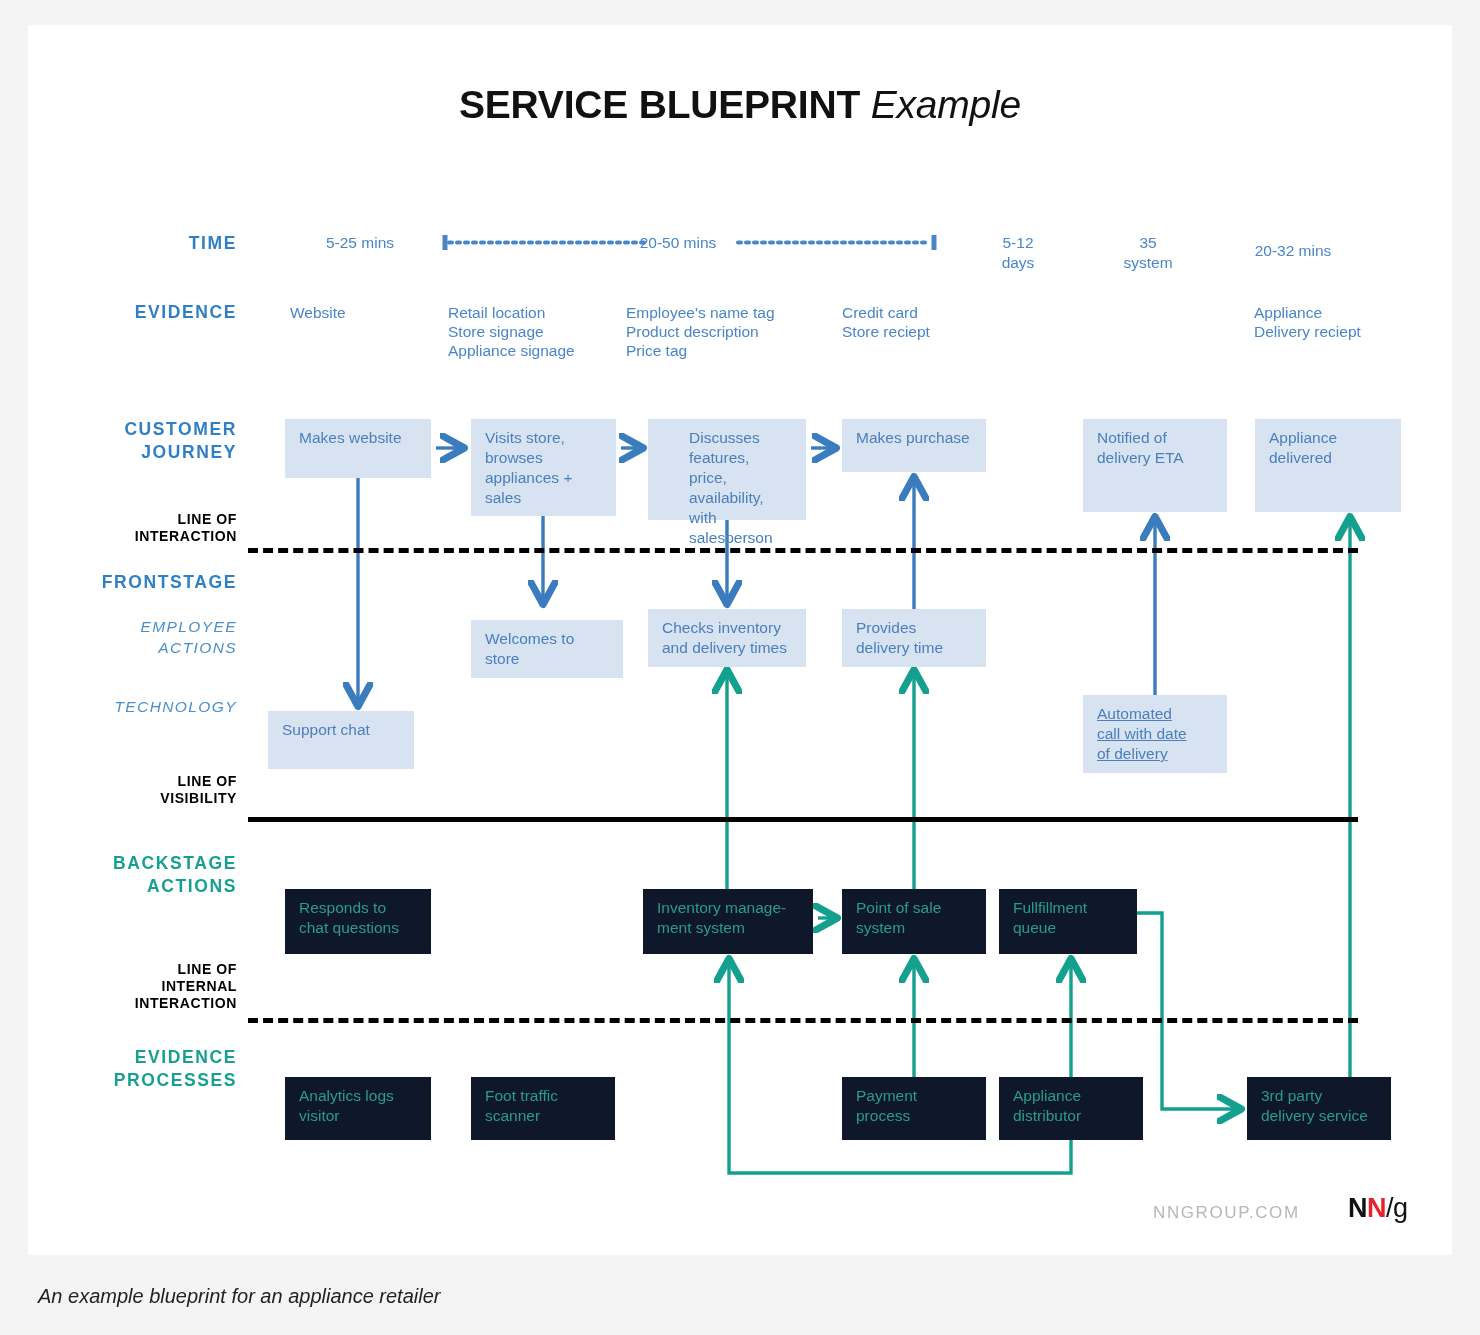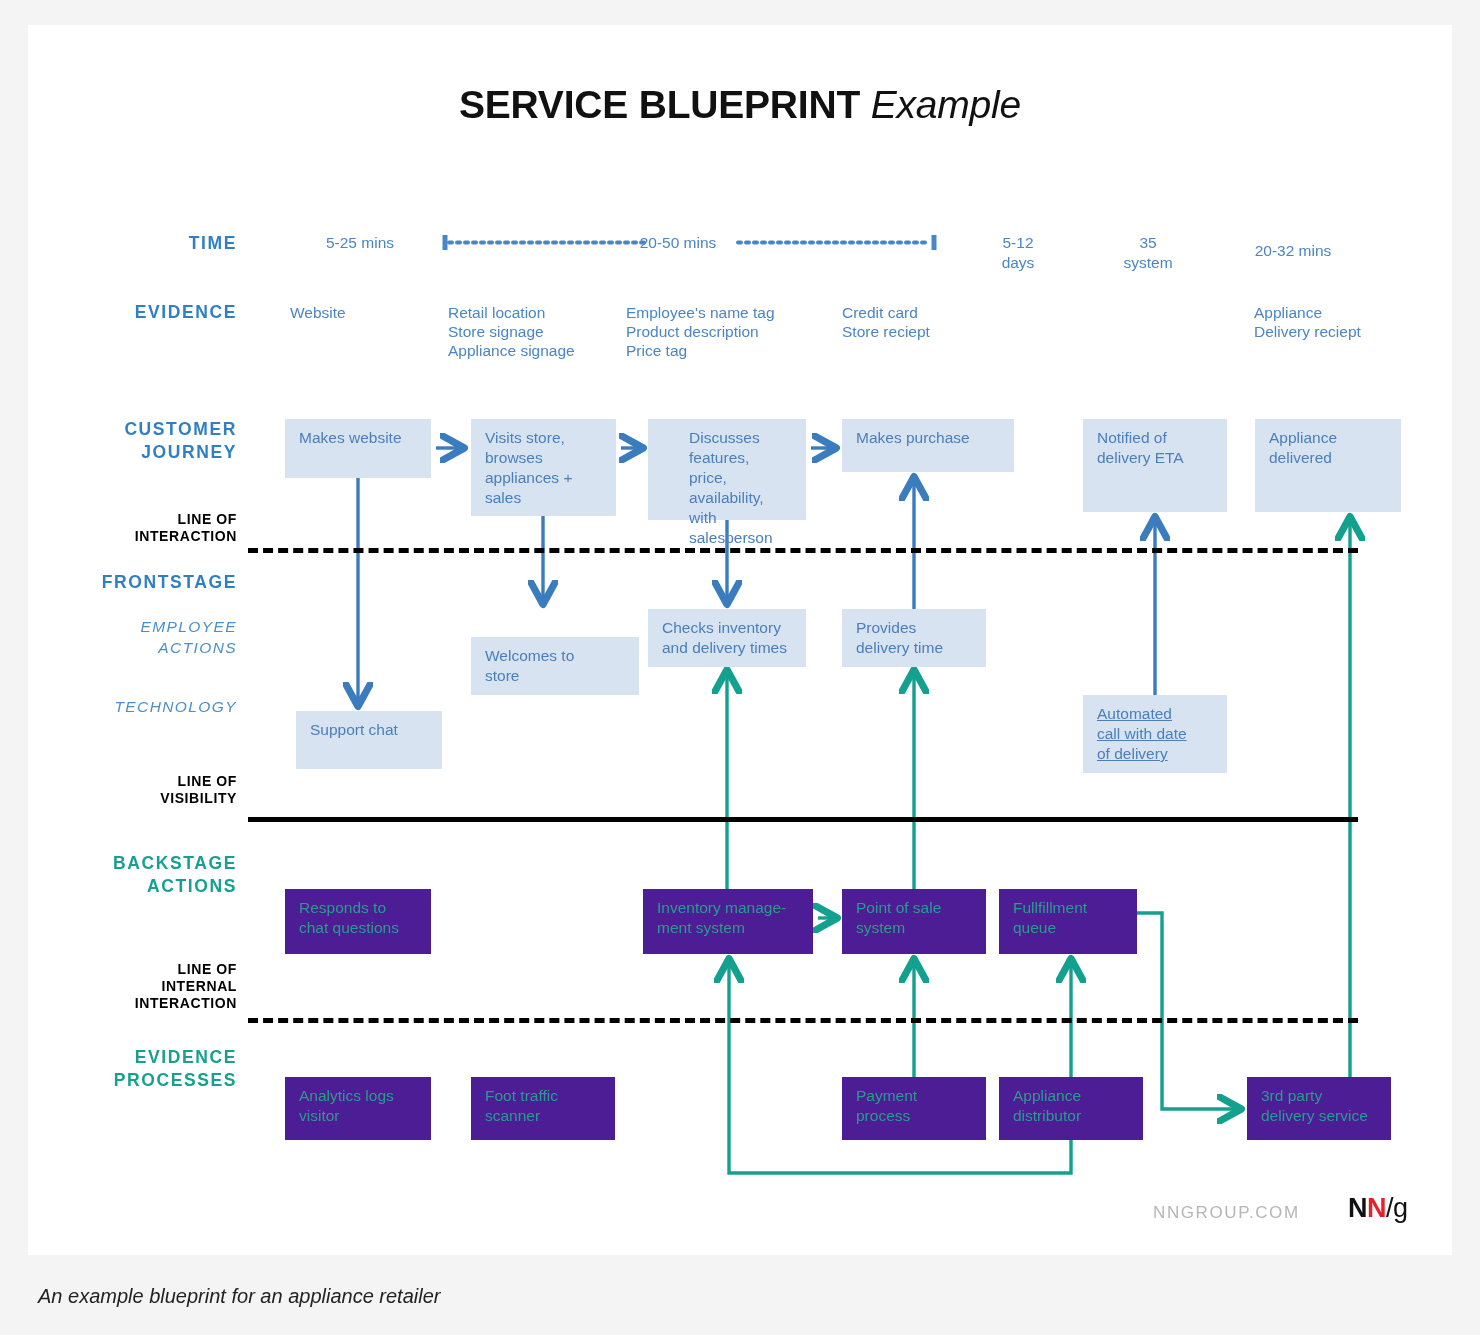--- a/index.html
+++ b/index.html
@@ -55,21 +55,21 @@
 
   
   .box{
     position:absolute;
     box-sizing:border-box;
     padding:9px 12px 0 14px;
     font-size:15.5px;
     line-height:20px;
   }
   .box.blue{background:#d8e3f1;color:#4a7fbb;}
-  .box.teal{background:#4c1d95;color:#2a9c8d;}
+  .box.teal{background:#0f172a;color:#2a9c8d;}
 
   
   .hline{position:absolute;height:0;border-top:5px solid #000;}
   .hdash{
     position:absolute;height:0;
     border-top:5px dashed #000;
   }
 
   
   svg.conn{position:absolute;left:0;top:0;width:1424px;height:1230px;overflow:visible;}
@@ -211,34 +211,34 @@
     <div class="hdash" style="left:220px;top:993px;width:1110px;"></div>
 
     <div class="box blue" style="left:257px;top:394px;width:146px;height:59px;">Makes website</div>
     <div class="box blue" style="left:443px;top:394px;width:145px;height:97px;white-space:pre-line;">Visits store,
 browses
 appliances +
 sales</div>
     <div class="box blue" style="left:620px;top:394px;width:158px;height:101px;white-space:pre-line;padding-left:41px;">Discusses features,
 price, availability,
 with salesperson</div>
-    <div class="box blue" style="left:814px;top:394px;width:172px;height:53px;">Makes purchase</div>
+    <div class="box blue" style="left:814px;top:394px;width:144px;height:53px;">Makes purchase</div>
     <div class="box blue" style="left:1055px;top:394px;width:144px;height:93px;white-space:pre-line;">Notified of
 delivery ETA</div>
     <div class="box blue" style="left:1227px;top:394px;width:146px;height:93px;white-space:pre-line;">Appliance
 delivered</div>
 
-    <div class="box blue" style="left:443px;top:612px;width:168px;height:58px;white-space:pre-line;">Welcomes to
+    <div class="box blue" style="left:443px;top:595px;width:152px;height:58px;white-space:pre-line;">Welcomes to
 store</div>
     <div class="box blue" style="left:620px;top:584px;width:158px;height:58px;white-space:pre-line;">Checks inventory
 and delivery times</div>
     <div class="box blue" style="left:814px;top:584px;width:144px;height:58px;white-space:pre-line;">Provides
 delivery time</div>
 
-    <div class="box blue" style="left:268px;top:686px;width:146px;height:58px;">Support chat</div>
+    <div class="box blue" style="left:240px;top:686px;width:146px;height:58px;">Support chat</div>
     <div class="box blue" style="left:1055px;top:670px;width:144px;height:78px;white-space:pre-line;text-decoration:underline;">Automated
 call with date
 of delivery</div>
 
     <div class="box teal" style="left:257px;top:864px;width:146px;height:65px;white-space:pre-line;">Responds to
 chat questions</div>
     <div class="box teal" style="left:615px;top:864px;width:170px;height:65px;white-space:pre-line;">Inventory manage-
 ment system</div>
     <div class="box teal" style="left:814px;top:864px;width:144px;height:65px;white-space:pre-line;">Point of sale
 system</div>

